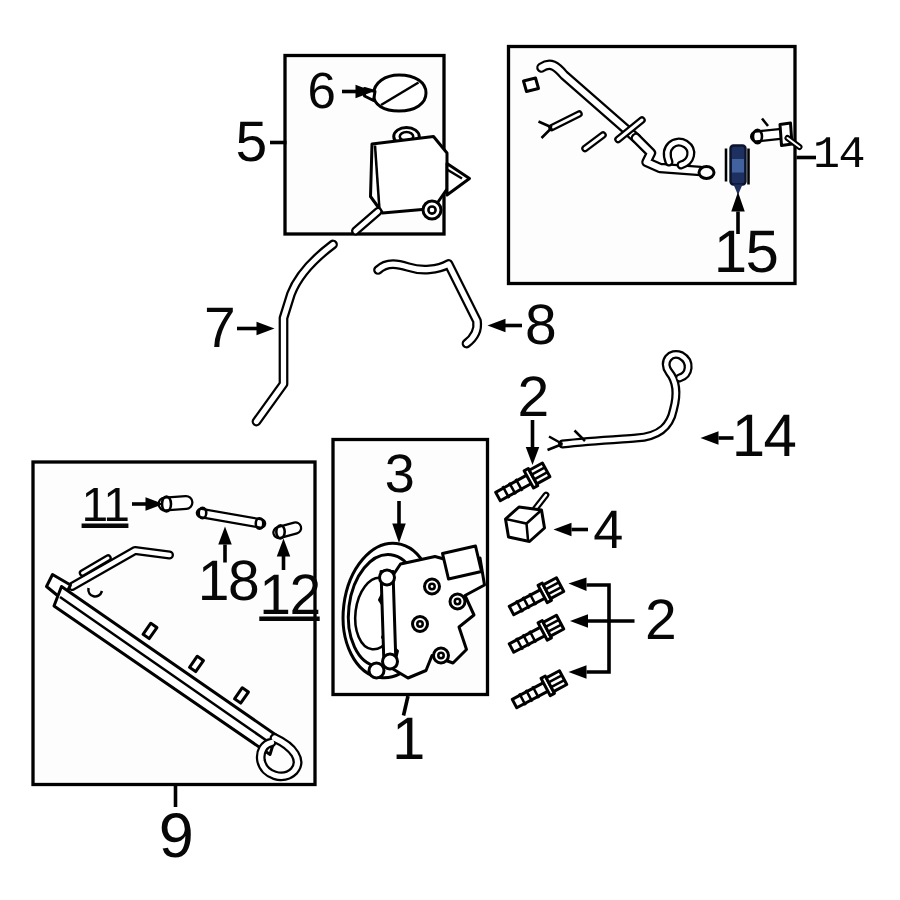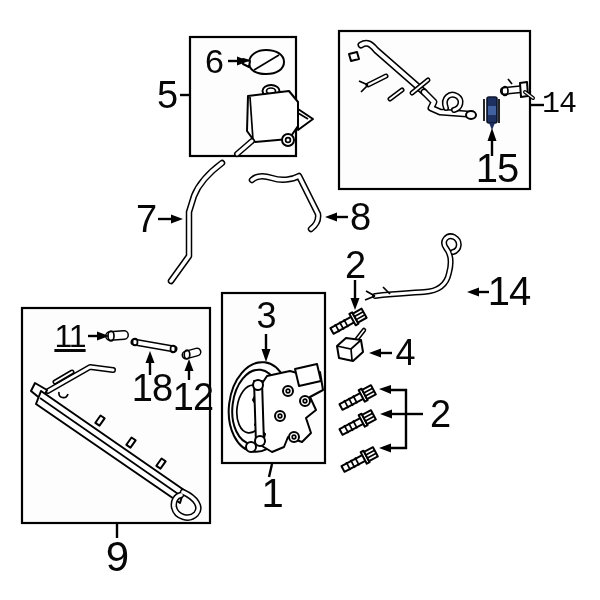--- a/index.html
+++ b/index.html
@@ -263,18 +263,18 @@
       <div class="callout" style="left: 440px; top: 414px; font-size: 38px;">2</div>
       <div class="callout" style="left: 266px; top: 316px; font-size: 36px;">3</div>
       <div class="callout" style="left: 405px; top: 353px; font-size: 36px;">4</div>
       <div class="callout" style="left: 167px; top: 95px; font-size: 38px;">5</div>
       <div class="callout" style="left: 214px; top: 61px; font-size: 34px;">6</div>
       <div class="callout" style="left: 146px; top: 219px; font-size: 38px;">7</div>
       <div class="callout" style="left: 360px; top: 217px; font-size: 38px;">8</div>
       <div class="callout" style="left: 117px; top: 557px; font-size: 42px;">9</div>
       <div class="callout" style="left: 152px; top: 388px; font-size: 38px;">18</div>
       <div class="callout" style="left: 70px; top: 336px; font-size: 32px; text-decoration: underline;">11</div>
-      <div class="callout" style="left: 193px; top: 397px; font-size: 38px;">12</div>
+      <div class="callout" style="left: 193px; top: 397px; font-size: 38px; text-decoration: underline;">12</div>
       <div class="callout" style="left: 509px; top: 291px; font-size: 40px;">14</div>
       <div class="callout" style="left: 559px; top: 104px; font-size: 30px; font-family: Liberation Mono, monospace;">14</div>
       <div class="callout" style="left: 497px; top: 168px; font-size: 40px;">15</div>
     </div>
 </div>
 
 </body></html>

